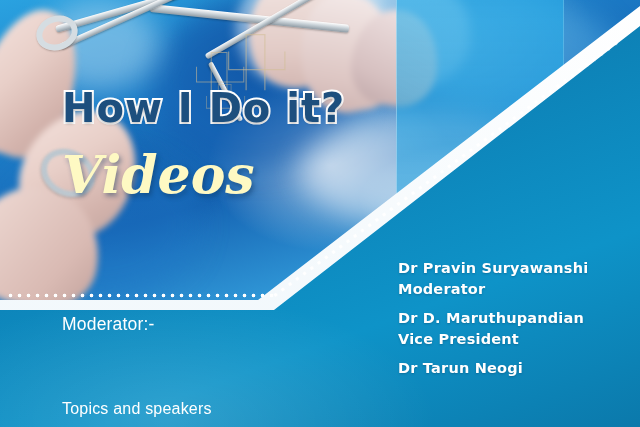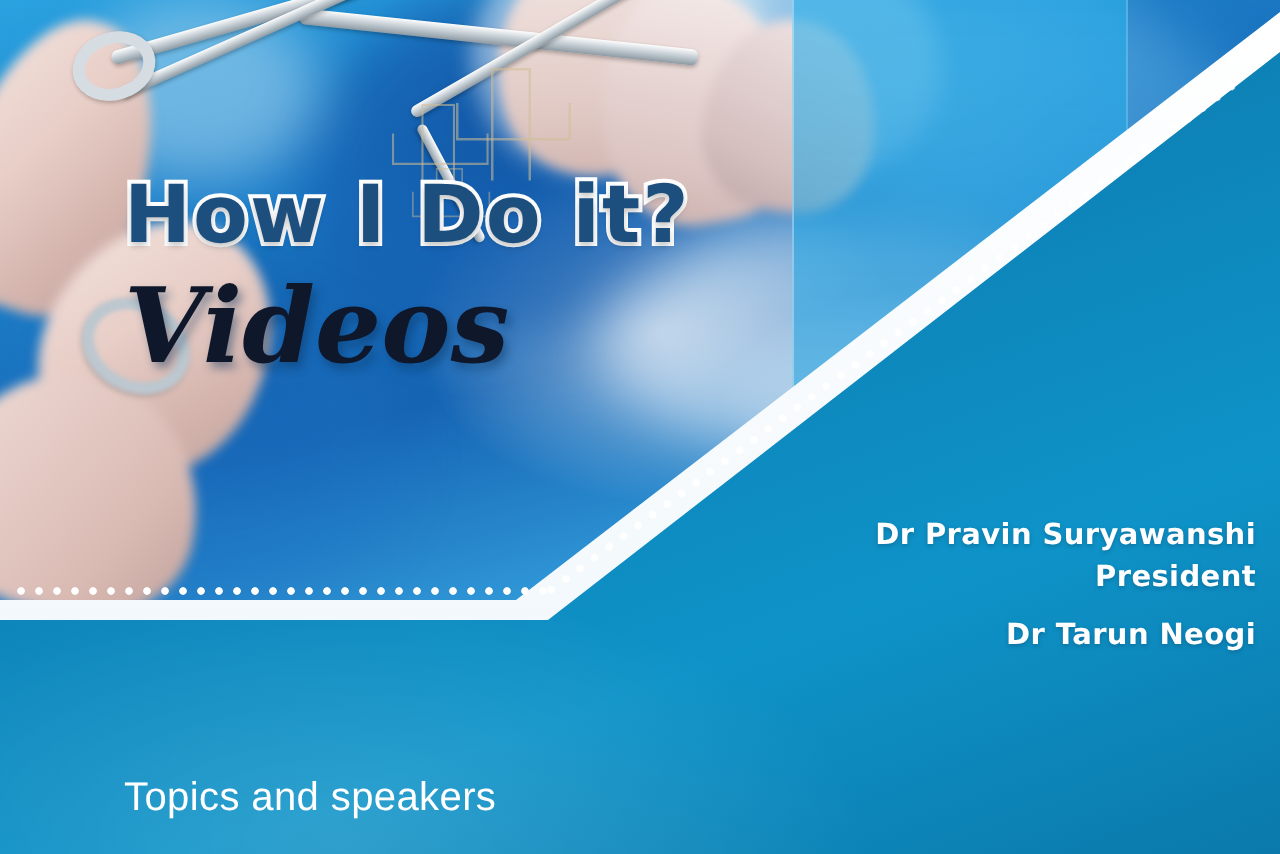--- a/index.html
+++ b/index.html
@@ -118,42 +118,41 @@
 
   
   .title-wrap{position:absolute;left:62px;top:88px;}
   .title-main{
     font-family:"DejaVu Sans",sans-serif;font-weight:700;font-size:40px;
     letter-spacing:1px;color:#1d4f7e;line-height:1;
     -webkit-text-stroke:4px #ffffff;paint-order:stroke fill;
     text-shadow:0 2px 3px rgba(0,0,0,.22);
   }
   .title-sub{
-    margin-top:10px;
+    margin-top:21px;
     font-family:"DejaVu Serif",serif;font-style:italic;font-weight:700;
-    font-size:52px;line-height:1;color:#0f172a;
+    font-size:52px;line-height:1;color:#fef9c3;
     text-shadow:2px 3px 5px rgba(10,50,90,.45);
   }
 
   .moderator{
     position:absolute;left:62px;top:312px;color:#ffffff;
     font-size:17.5px;line-height:1.45;letter-spacing:.2px;
   }
   .topics{
-    position:absolute;left:62px;top:388px;color:#ffffff;
-    font-size:20px;letter-spacing:.2px;
+    position:absolute;left:62px;top:400px;color:#ffffff;
+    font-size:16px;letter-spacing:.2px;
   }
 
   .officials{position:absolute;left:398px;top:258px;width:230px;}
   .off-item{margin-bottom:9px;}
   .off-line{
     font-family:"DejaVu Sans",sans-serif;font-weight:700;
     color:#ffffff;font-size:14.5px;line-height:1.42;letter-spacing:.2px;
     text-shadow:0 1px 2px rgba(8,60,95,.35);
-    text-align:right;
   }
   .clipped{overflow:hidden;height:7px;}
 </style>
 </head>
 <body>
 
 <div class="poster">
 
   <div class="photo">
     <div class="photo-base"></div>
@@ -206,28 +205,33 @@
 
   <div class="dots-h"></div>
   <div class="dots-d"></div>
 
   <div class="title-wrap">
     <div class="title-main">How I Do it?</div>
     <div class="title-sub">Videos</div>
   </div>
 
   <div class="moderator">
+    <div>Moderator:-</div>
   </div>
 
   <div class="topics">Topics and speakers</div>
 
   <div class="officials">
     <div class="off-item">
       <div class="off-line">Dr Pravin Suryawanshi</div>
-      <div class="off-line">President</div>
+      <div class="off-line">Moderator</div>
+    </div>
+    <div class="off-item">
+      <div class="off-line">Dr D. Maruthupandian</div>
+      <div class="off-line">Vice President</div>
     </div>
     <div class="off-item">
       <div class="off-line">Dr Tarun Neogi</div>
       <div class="off-line clipped"></div>
     </div>
   </div>
 
 </div>
 
 </body></html>

